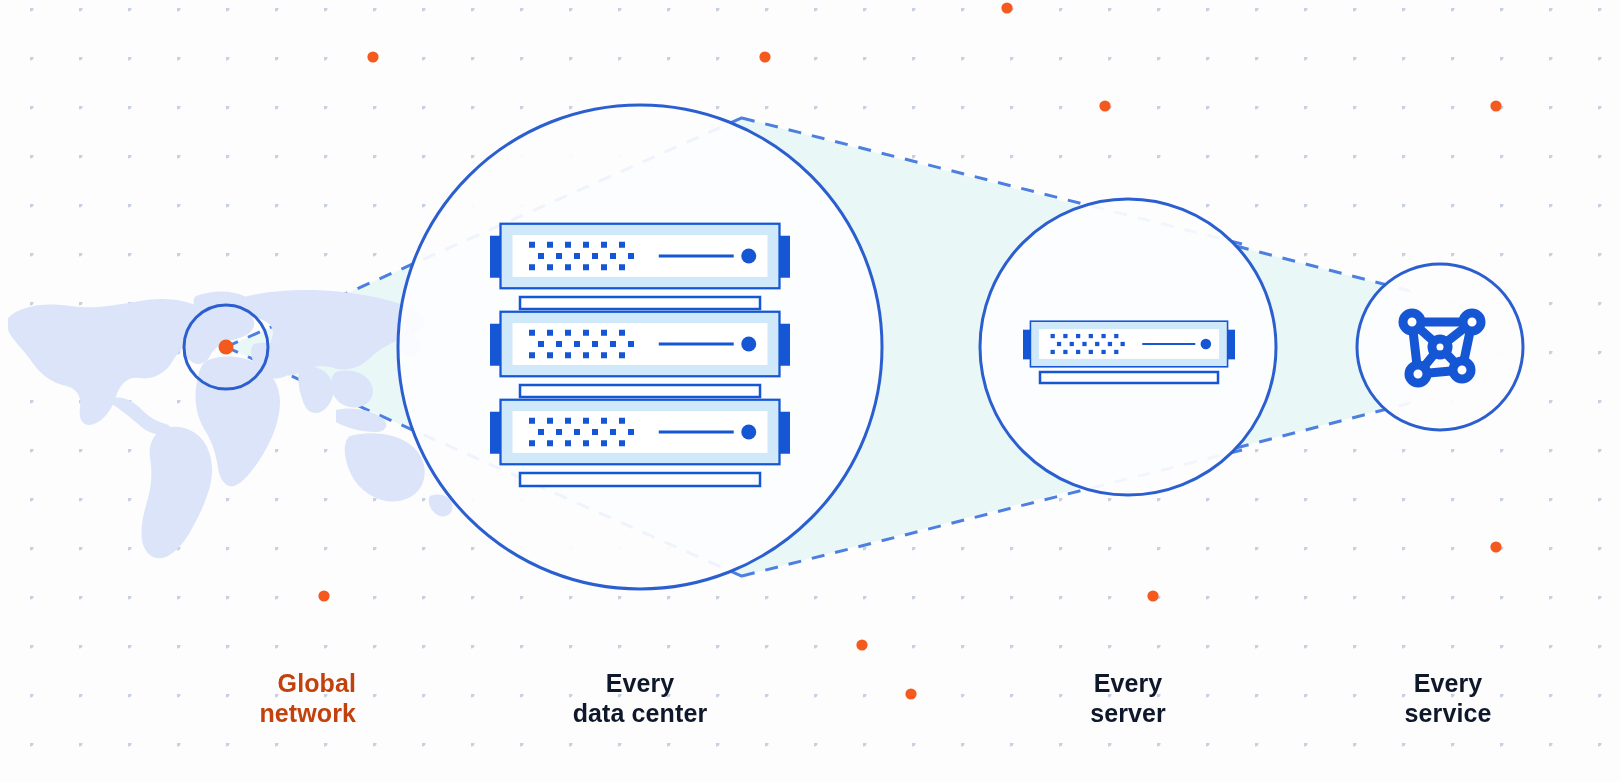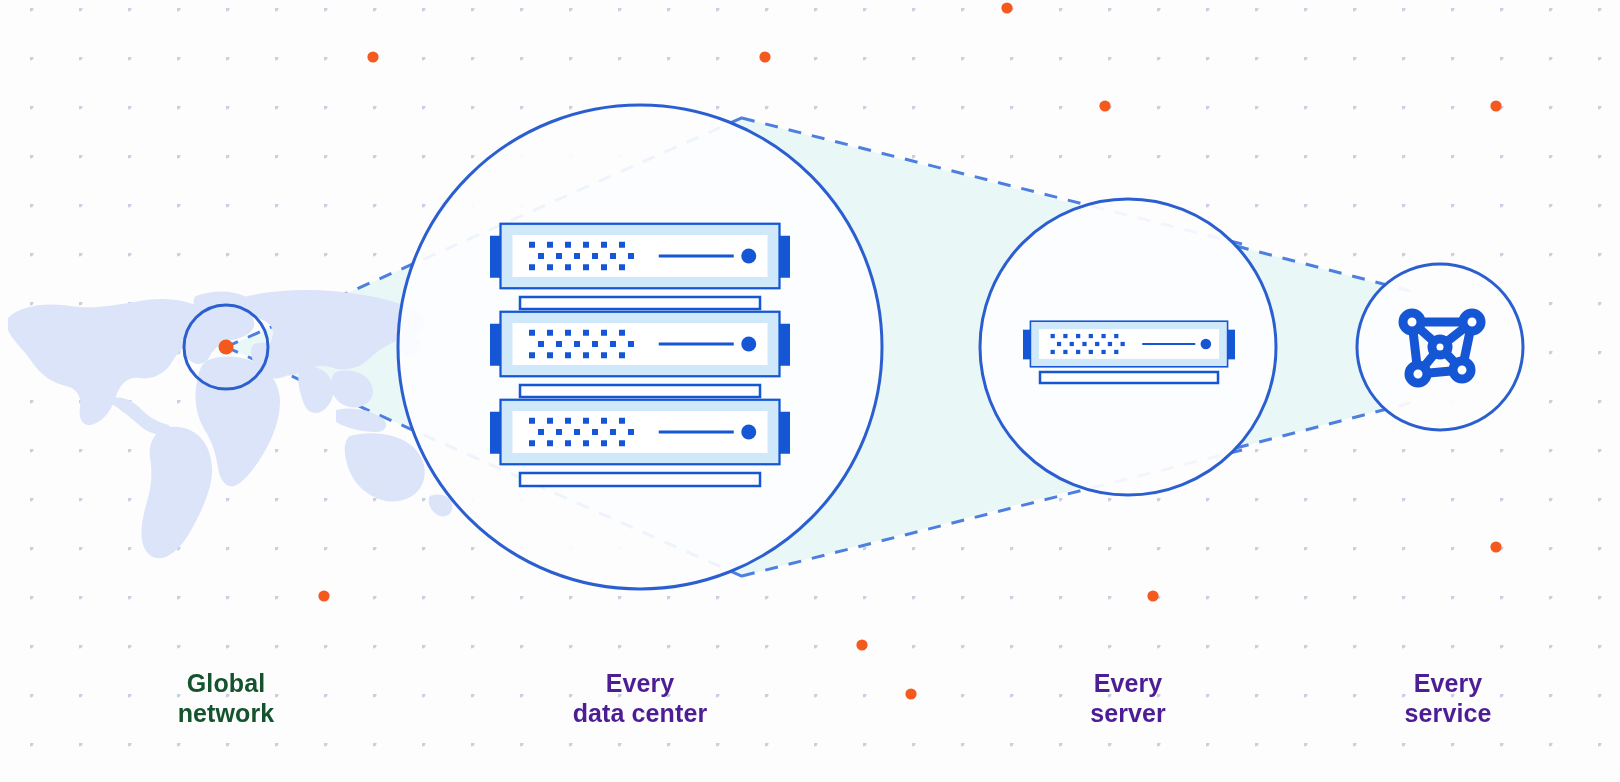--- a/index.html
+++ b/index.html
@@ -16,25 +16,25 @@
   }
   #stage svg{display:block;width:1620px;height:782px;}
 
   .label{
     position:absolute;
     text-align:center;
     font-size:25px;
     line-height:30px;
     font-weight:700;
     letter-spacing:0.1px;
-    color:#4c1d95;
+    color:#0f172a;
     white-space:pre-line;
     user-select:none;
   }
-  .label.accent{color:#14532d;}
+  .label.accent{color:#c2410c;text-align:right;}
 </style>
 </head>
 <body>
 
 <div id="stage">
 <svg viewBox="0 0 1620 782" xmlns="http://www.w3.org/2000/svg">
   <defs>
 
     <pattern id="dotgrid" x="226" y="8" width="49" height="49" patternUnits="userSpaceOnUse">
       <circle cx="0" cy="0" r="3.6" fill="#c9d0e1"></circle>

